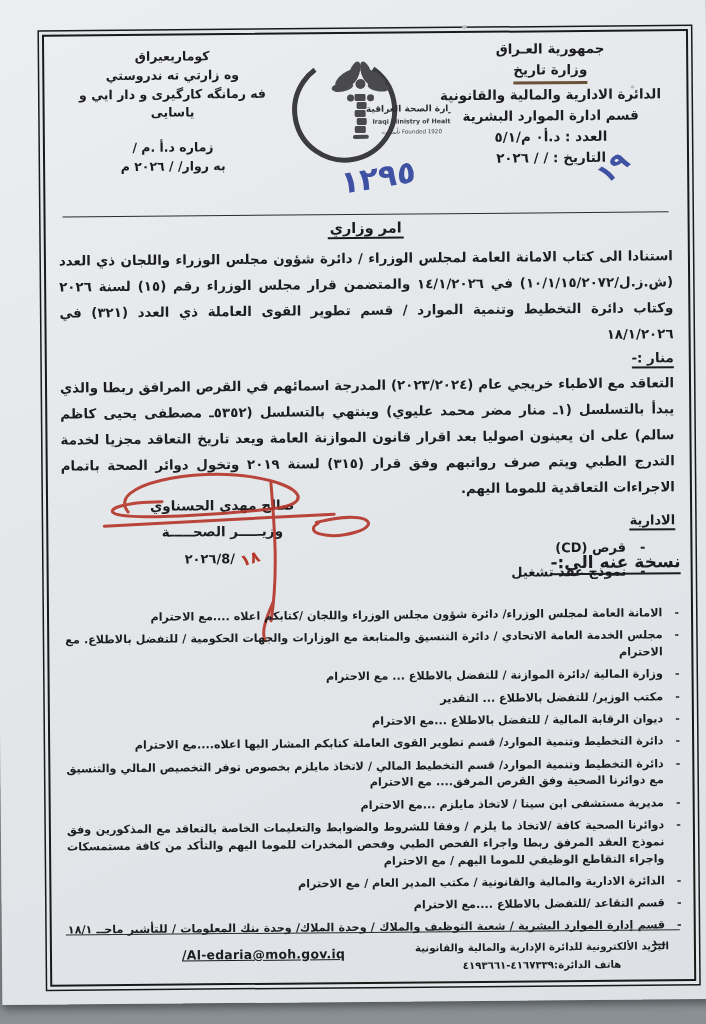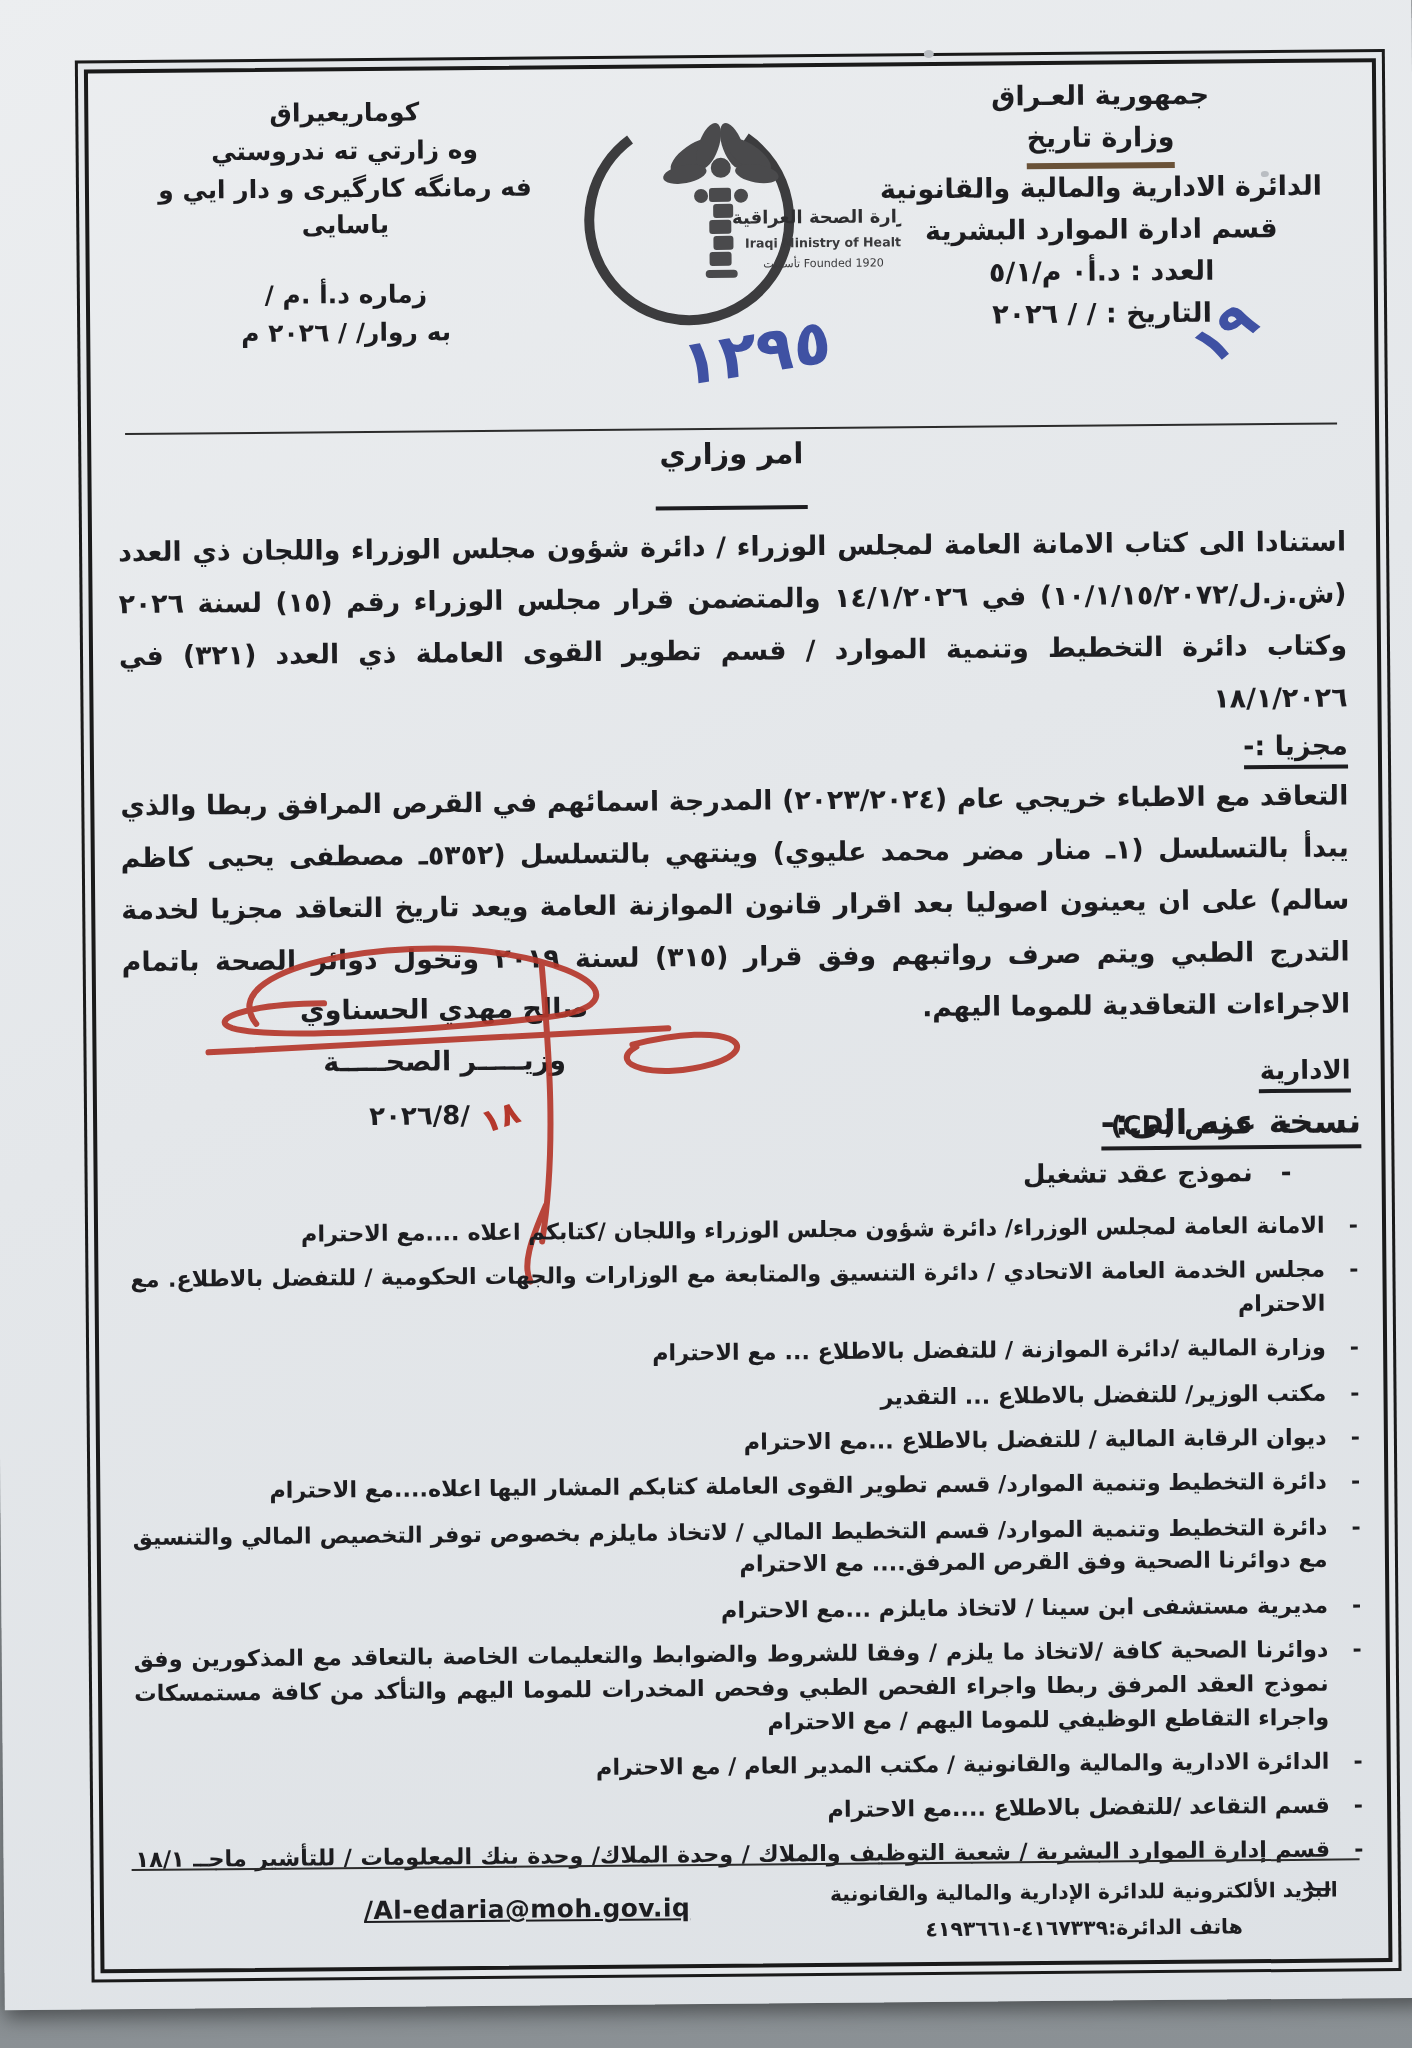--- a/index.html
+++ b/index.html
@@ -30,21 +30,21 @@
   .hdr-left .gap{height:16px;}
   .logo{position:absolute;left:238px;top:14px;width:168px;height:138px;}
   
   .hw{color:#3f51a3;font-weight:bold;position:absolute;white-space:nowrap;}
   .hw-ref{left:295px;top:125px;font-size:31px;letter-spacing:17px;transform:rotate(-9deg) skewX(-6deg);}
   .hw-day{right:58px;top:120px;font-size:27px;transform:rotate(-40deg);}
   
   .flow{position:absolute;left:13px;right:15px;top:180px;direction:rtl;}
   .rule{border-top:1.6px solid #2c2c2c;margin:0 4px;}
   .order-title{text-align:center;margin:5px 0 7px;font-size:14.5px;font-weight:bold;}
-  .order-title span{display:inline-block;border-bottom:2px solid #1d1d20;padding:0 2px 17px;text-align:right;}
+  .order-title span{display:inline-block;border-bottom:2px solid #1d1d20;padding:0 2px 1px;text-align:right;}
   .para{font-size:13.4px;font-weight:bold;line-height:1.93;text-align:justify;margin:0;}
   .decision-label{font-size:13.5px;font-weight:bold;margin:3px 0 2px;}
   .decision-label span{display:inline-block;border-bottom:2px solid #1d1d20;padding-bottom:1px;}
   
   .attach{margin-top:12px;font-size:13px;font-weight:bold;}
   .attach-title{display:inline-block;border-bottom:2px solid #1d1d20;padding-bottom:1px;}
   .attach-item{display:flex;gap:14px;padding-right:30px;margin-top:9px;direction:rtl;}
   
   .sig{position:absolute;left:58px;top:458px;width:232px;text-align:center;direction:rtl;
     font-weight:bold;font-size:13.5px;line-height:1.9;}
@@ -115,21 +115,21 @@
       <text x="129" y="86" text-anchor="middle" font-size="5.6" fill="#3a3a3c">تأسست   Founded 1920</text>
     </svg>
 
     <div class="hw hw-ref">١٢٩٥</div>
     <div class="hw hw-day">١٩</div>
 
     <div class="flow">
       <div class="rule"></div>
       <div class="order-title"><span>امر وزاري</span></div>
       <p class="para">استنادا الى كتاب الامانة العامة لمجلس الوزراء / دائرة شؤون مجلس الوزراء واللجان ذي العدد (ش.ز.ل/١٠/١/١٥/٢٠٧٢) في ١٤/١/٢٠٢٦ والمتضمن قرار مجلس الوزراء رقم (١٥) لسنة ٢٠٢٦ وكتاب دائرة التخطيط وتنمية الموارد / قسم تطوير القوى العاملة ذي العدد (٣٢١) في ١٨/١/٢٠٢٦</p>
-      <div class="decision-label"><span>مجزيا :-</span></div>
+      <div class="decision-label"><span>منار :-</span></div>
       <p class="para">التعاقد مع الاطباء خريجي عام (٢٠٢٣/٢٠٢٤) المدرجة اسمائهم في القرص المرافق ربطا والذي يبدأ بالتسلسل (١ـ منار مضر محمد عليوي) وينتهي بالتسلسل (٥٣٥٢ـ مصطفى يحيى كاظم سالم) على ان يعينون اصوليا بعد اقرار قانون الموازنة العامة ويعد تاريخ التعاقد مجزيا لخدمة التدرج الطبي ويتم صرف رواتبهم وفق قرار (٣١٥) لسنة ٢٠١٩ وتخول دوائر الصحة باتمام الاجراءات التعاقدية للموما اليهم.</p>
 
       <div class="attach">
         <span class="attach-title">الادارية</span>
         <div>
 
             <div class="attach-item">
               <span class="dash">-</span>
               <span class="txt">قرص (CD)</span>
             </div>

